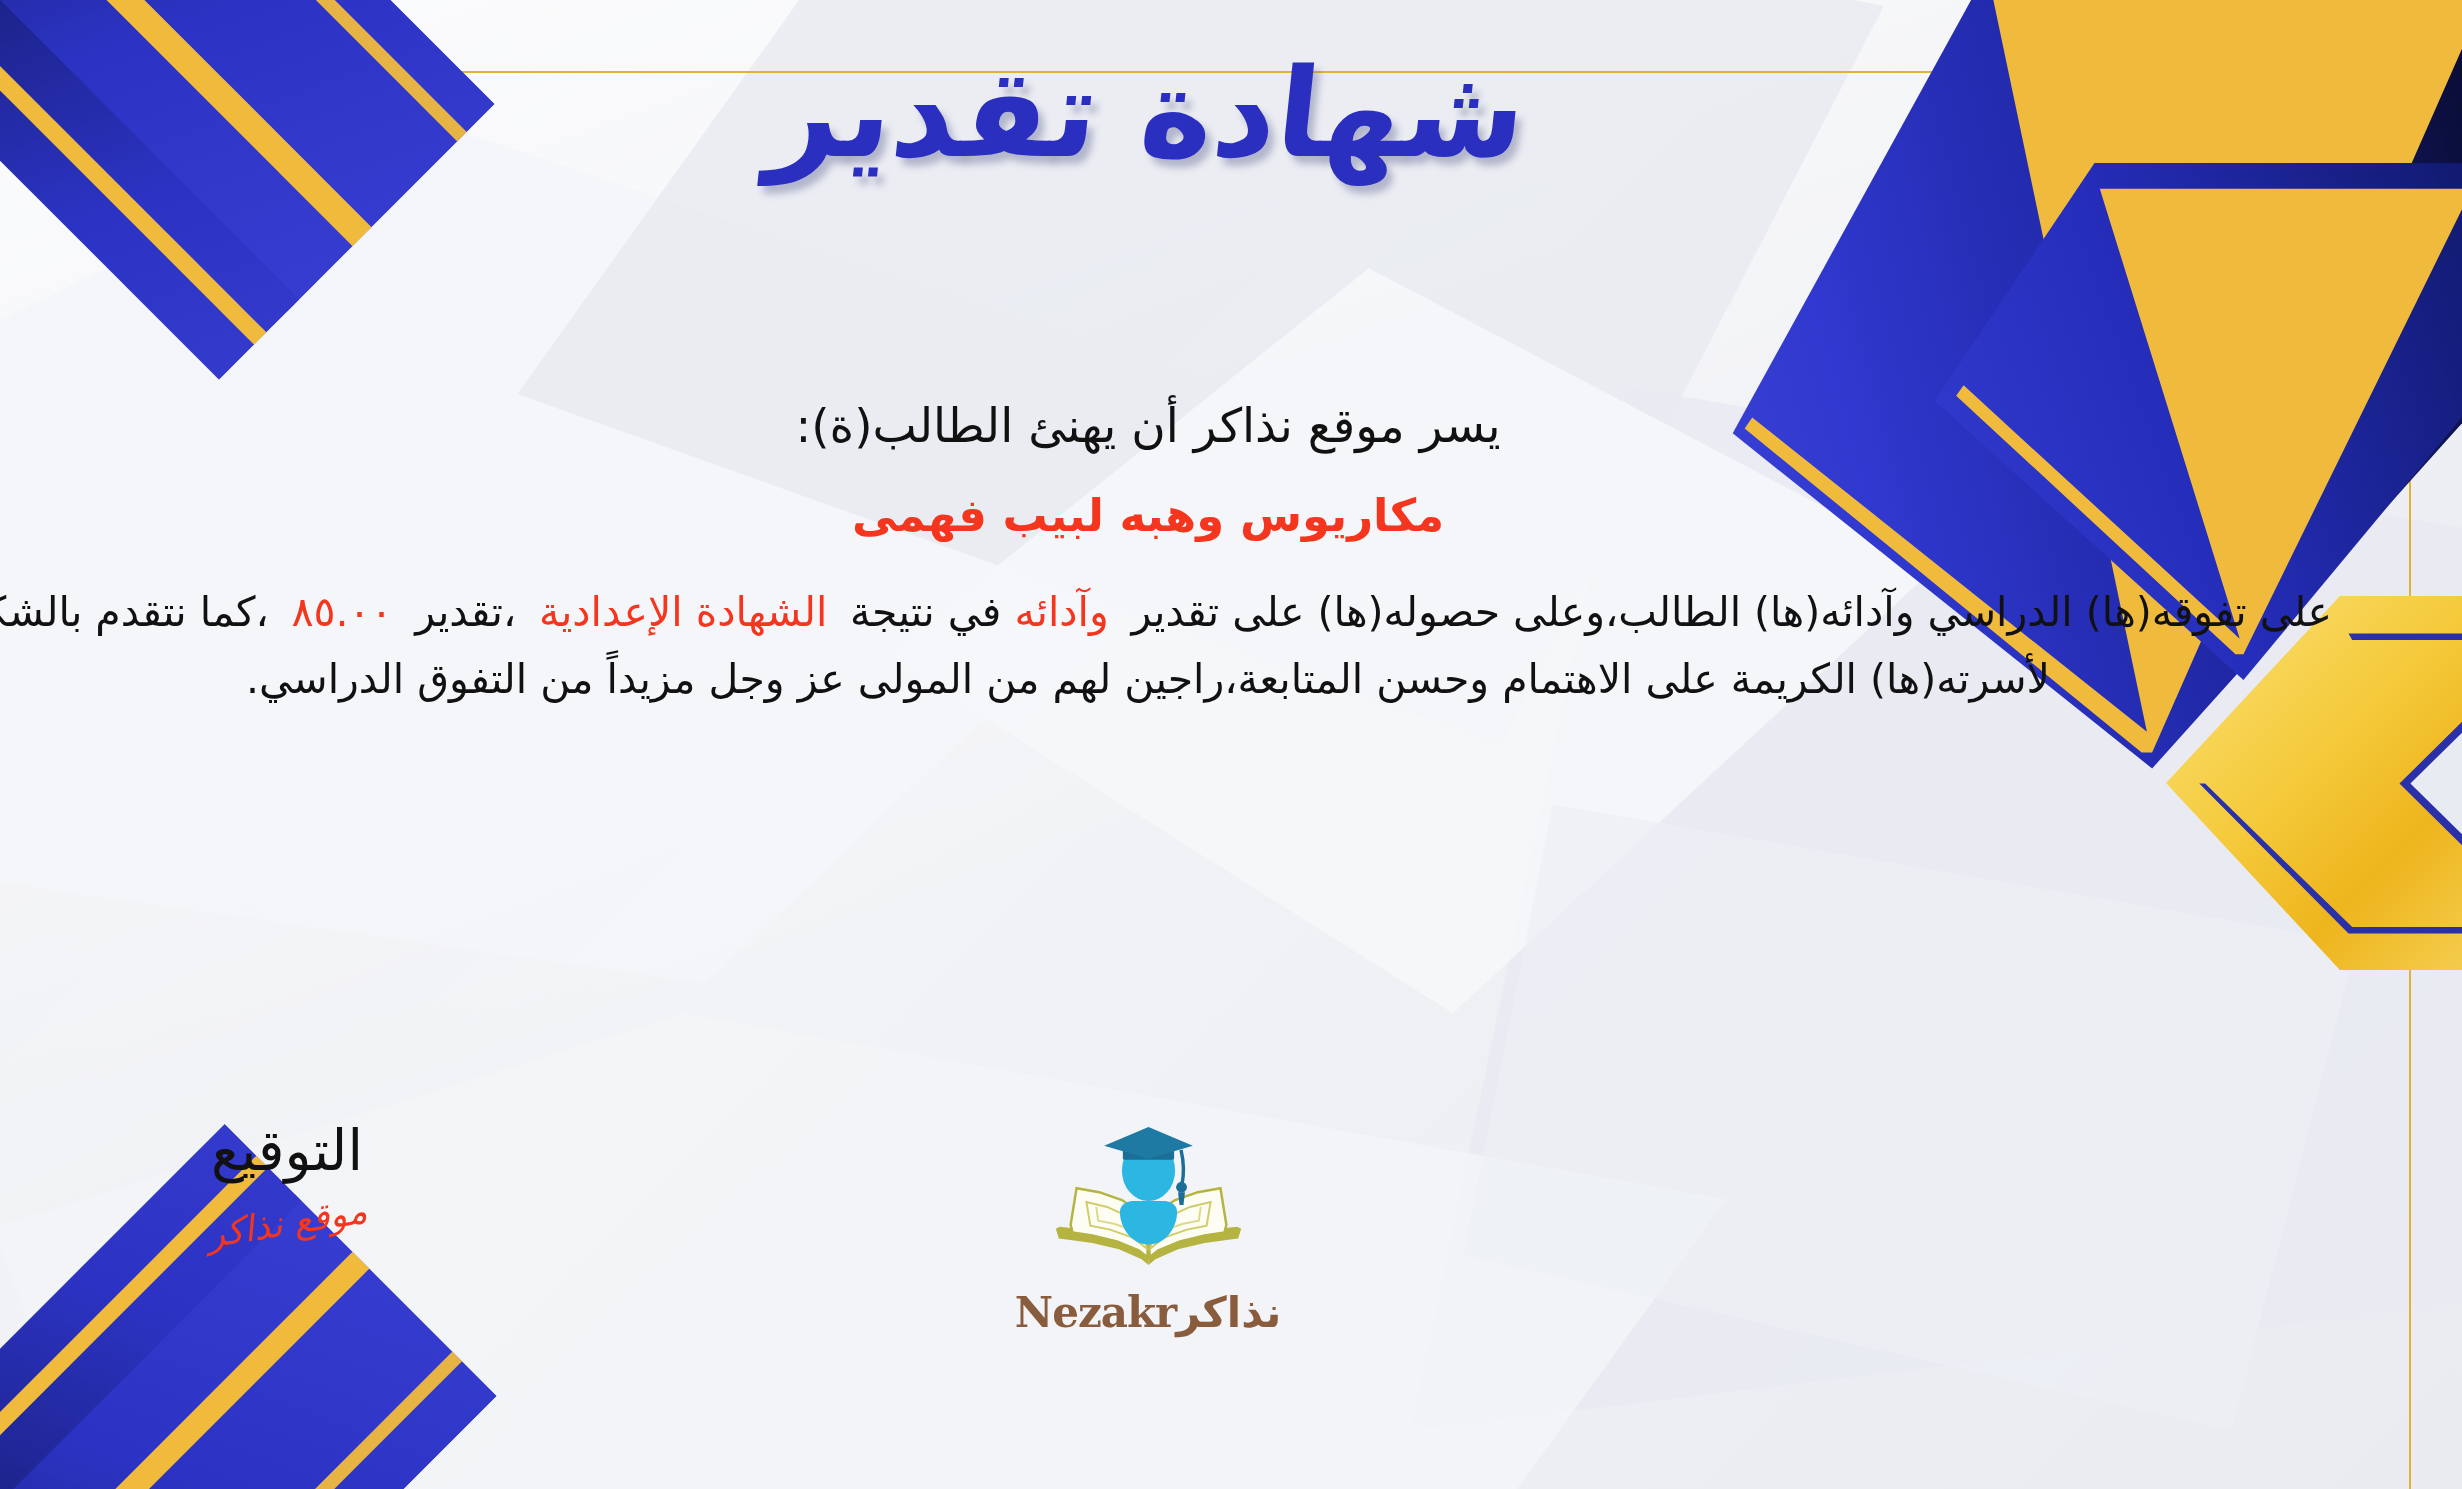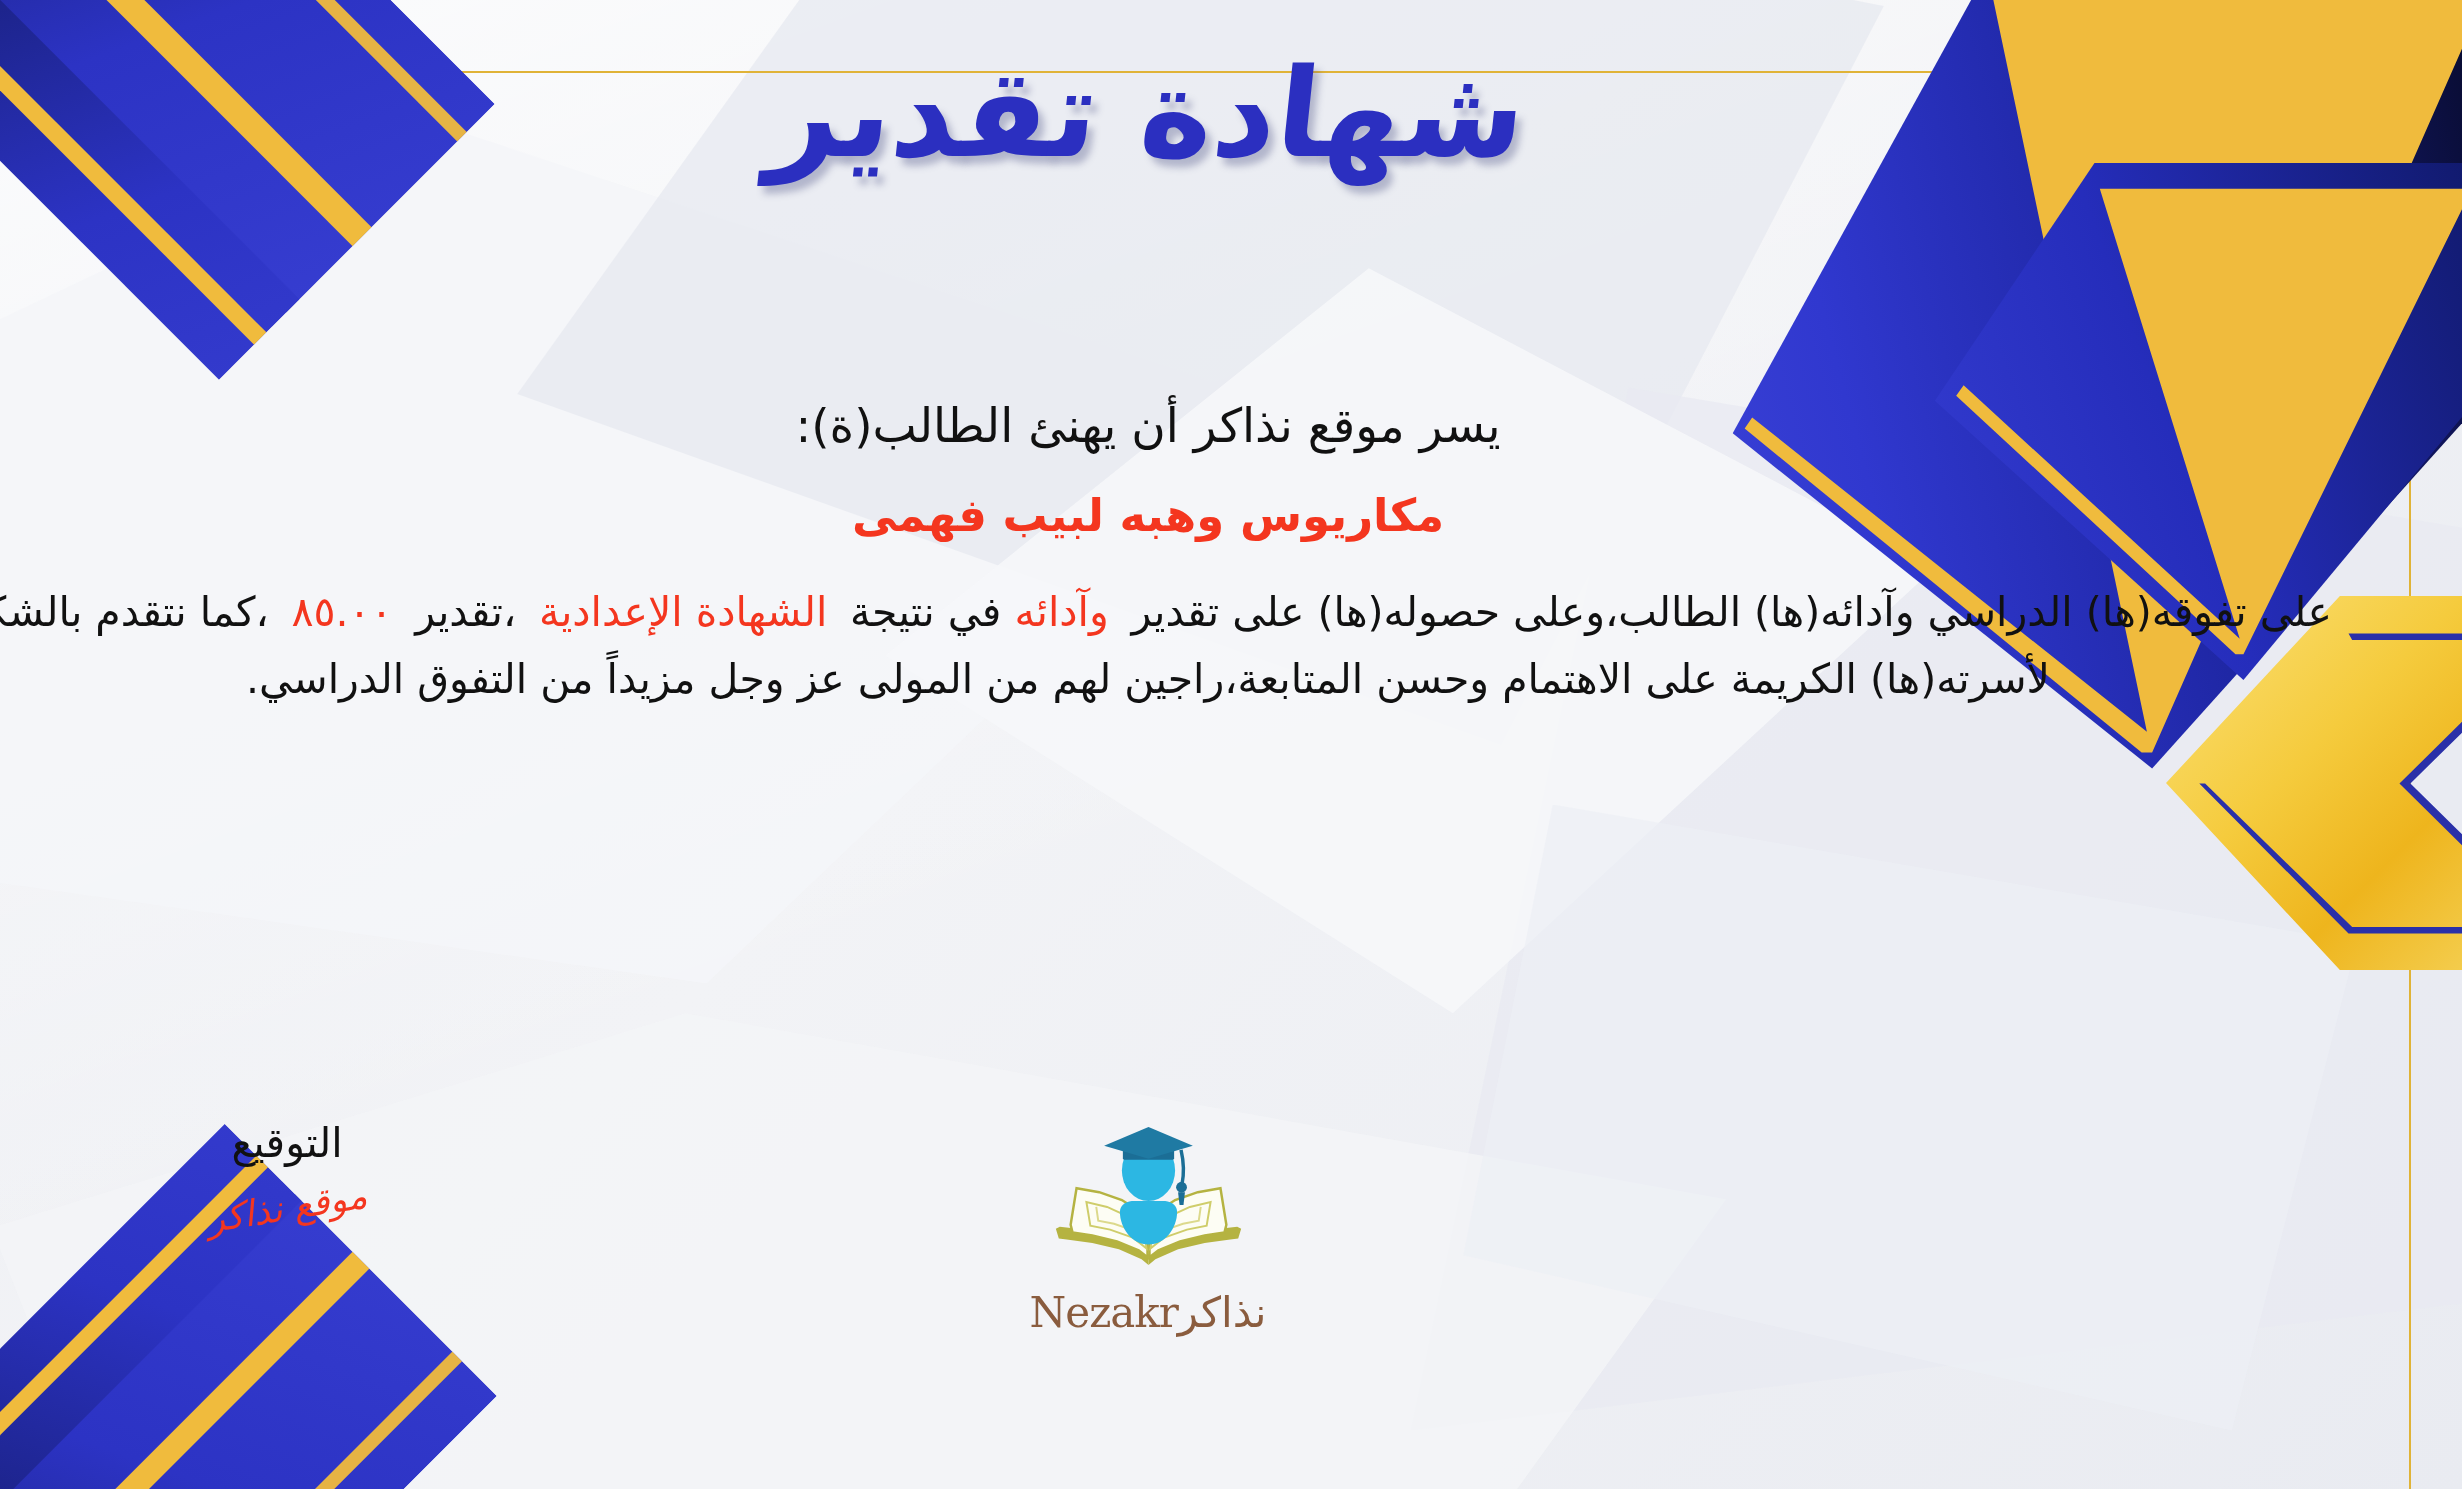--- a/index.html
+++ b/index.html
@@ -123,28 +123,28 @@
 
   .para{font-size:41px;color:#111;line-height:1.62;margin:0;text-align:center;
         font-weight:400;}
   .para .hl{color:#f4361f;font-weight:400;}
   .para .sp{display:inline-block;width:22.7px;}
 
   
   .footer{position:absolute;left:0;right:0;top:1123px;height:305px;}
 
   .sign-col{position:absolute;right:auto;left:315px;top:0;width:276px;text-align:center;}
-  .sign-label{font-size:41px;color:#111;line-height:1;margin-bottom:23.6px;}
+  .sign-label{font-size:56px;color:#111;line-height:1;margin-bottom:23.6px;}
   .sign-mark{font-size:36px;color:#f4361f;font-family:"DejaVu Serif","Liberation Serif",serif;
       font-style:italic;transform:rotate(-9deg);display:inline-block;line-height:1.1;}
 
   
   .logo{position:absolute;left:50%;transform:translateX(-50%);top:0;width:374px;text-align:center;}
   .logo svg{display:block;margin:0 auto;}
-  .logo-word{margin-top:2px;font-size:42px;font-weight:400;color:#8a5c3e;
+  .logo-word{margin-top:2px;font-size:42px;font-weight:700;color:#8a5c3e;
       font-family:"DejaVu Serif","Liberation Serif",serif;letter-spacing:-1px;
       white-space:nowrap;direction:ltr;}
   .logo-word .ar{font-family:"DejaVu Sans","Liberation Sans",sans-serif;}
 </style>
 </head>
 <body>
 
 <div id="cert">
 
   <div class="bg-base"></div>

